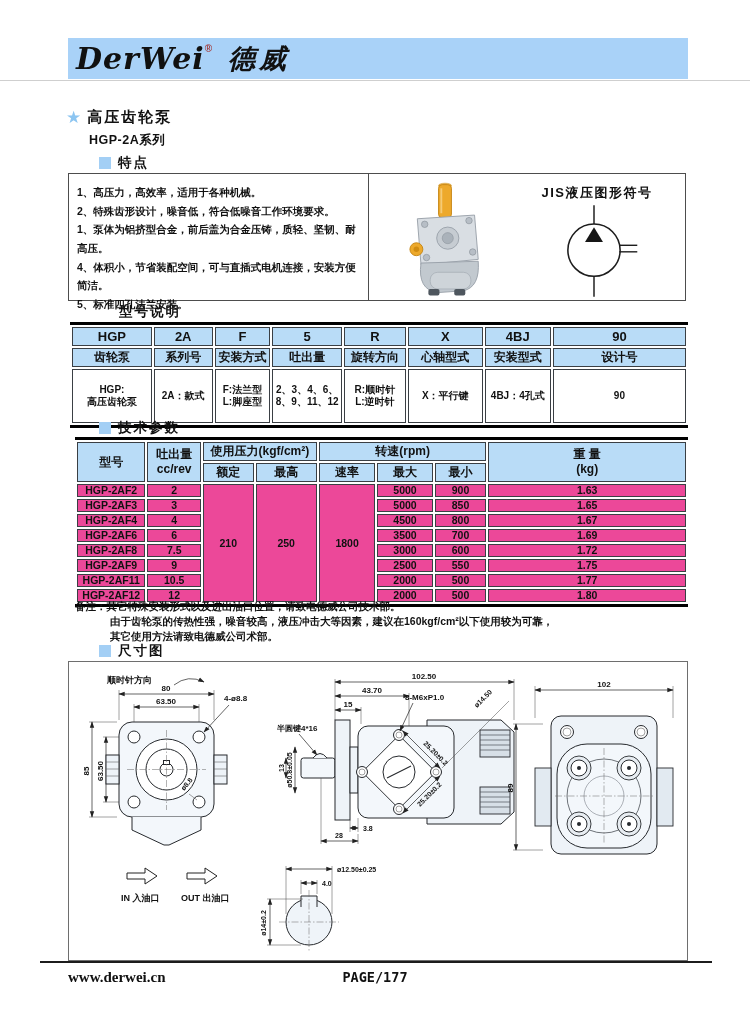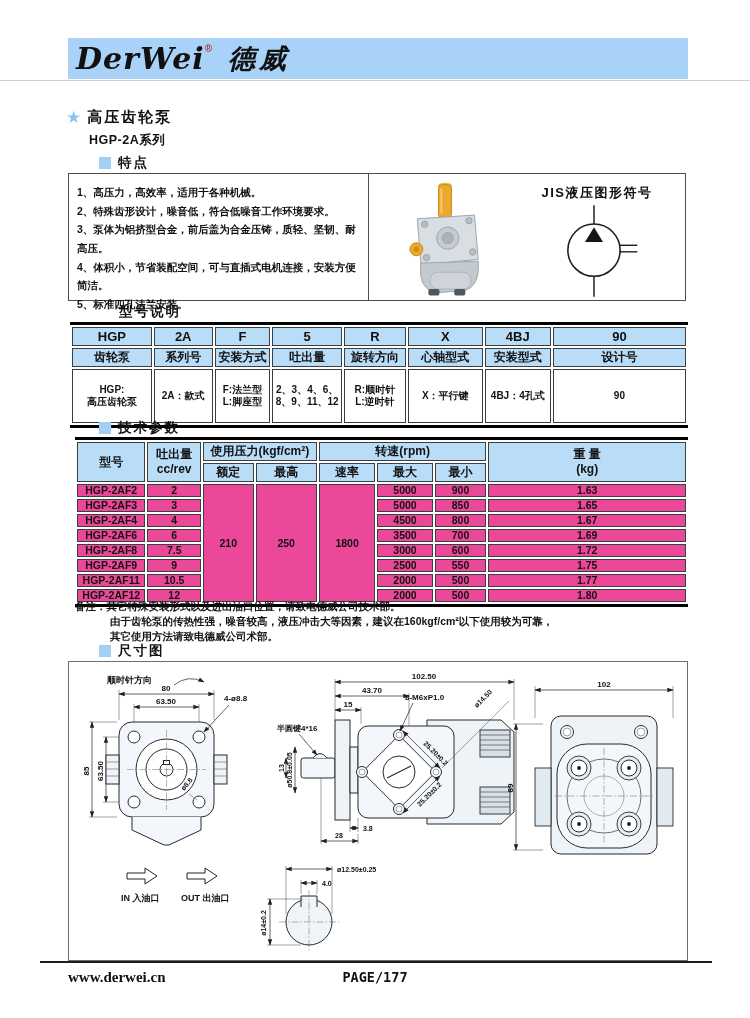--- a/index.html
+++ b/index.html
@@ -96,21 +96,21 @@
 
   <div class="sec-head" style="left:68px;top:154px;">
     <span class="sq"></span>
     <span class="sec-label">特点</span>
   </div>
 
   <div class="features-box">
     <div class="features-text">
       <div>1、高压力，高效率，适用于各种机械。</div>
       <div>2、特殊齿形设计，噪音低，符合低噪音工作环境要求。</div>
-      <div>3、泵体为铝挤型合金，前后盖为合金压铸，质轻、坚韧、耐高压。</div>
+      <div>1、泵体为铝挤型合金，前后盖为合金压铸，质轻、坚韧、耐高压。</div>
       <div>4、体积小，节省装配空间，可与直插式电机连接，安装方便简洁。</div>
       <div>5、标准四孔法兰安装。</div>
     </div>
     <div class="features-media">
 
       <svg class="pump-photo" width="112" height="120" viewBox="0 0 120 130">
         <ellipse cx="60" cy="6" rx="7" ry="2.5" fill="#f6c35a" stroke="#c58615" stroke-width="0.6"></ellipse>
         <rect x="53" y="5" width="14" height="36" rx="4" fill="#eda92b" stroke="#c58615"></rect>
         <line x1="56" y1="9" x2="56" y2="36" stroke="#f8d489" stroke-width="2" opacity="0.8"></line>
         <polygon points="30,42 92,38 96,86 34,92" fill="#d9dee3" stroke="#98a0a8"></polygon>

